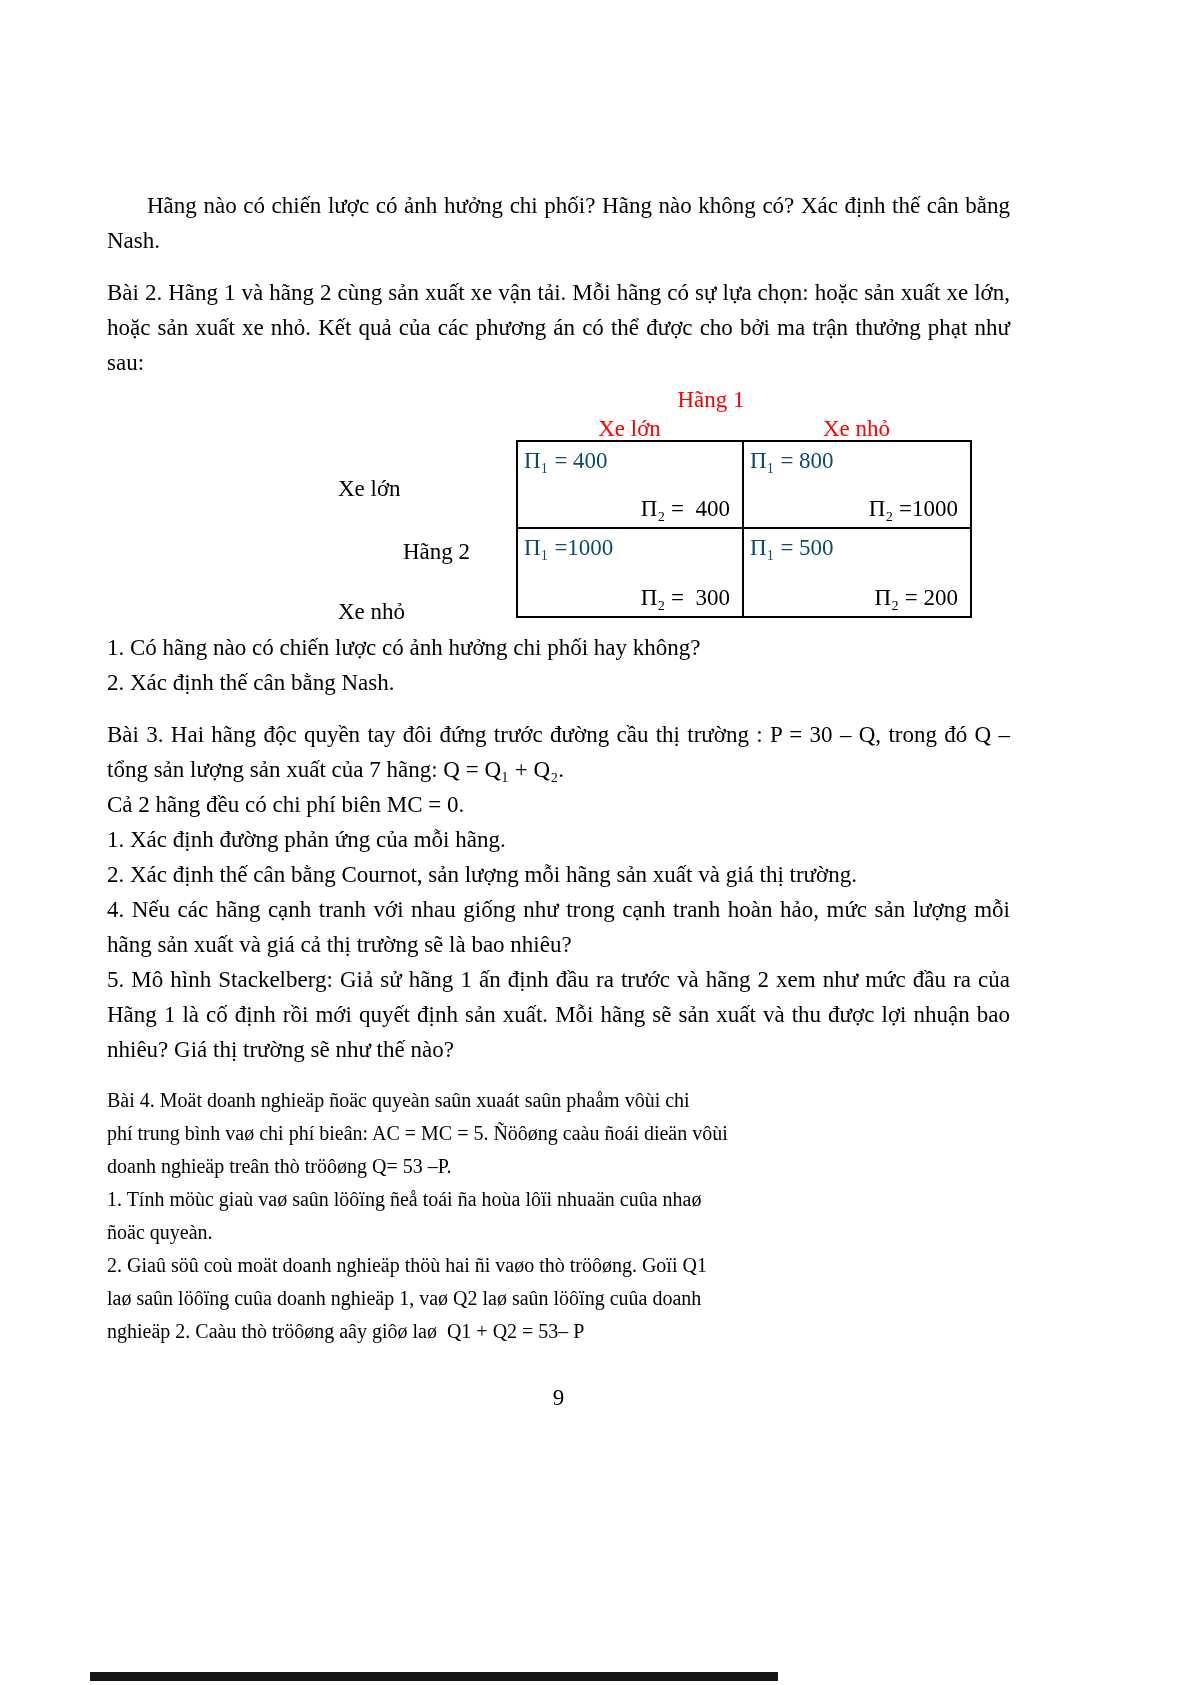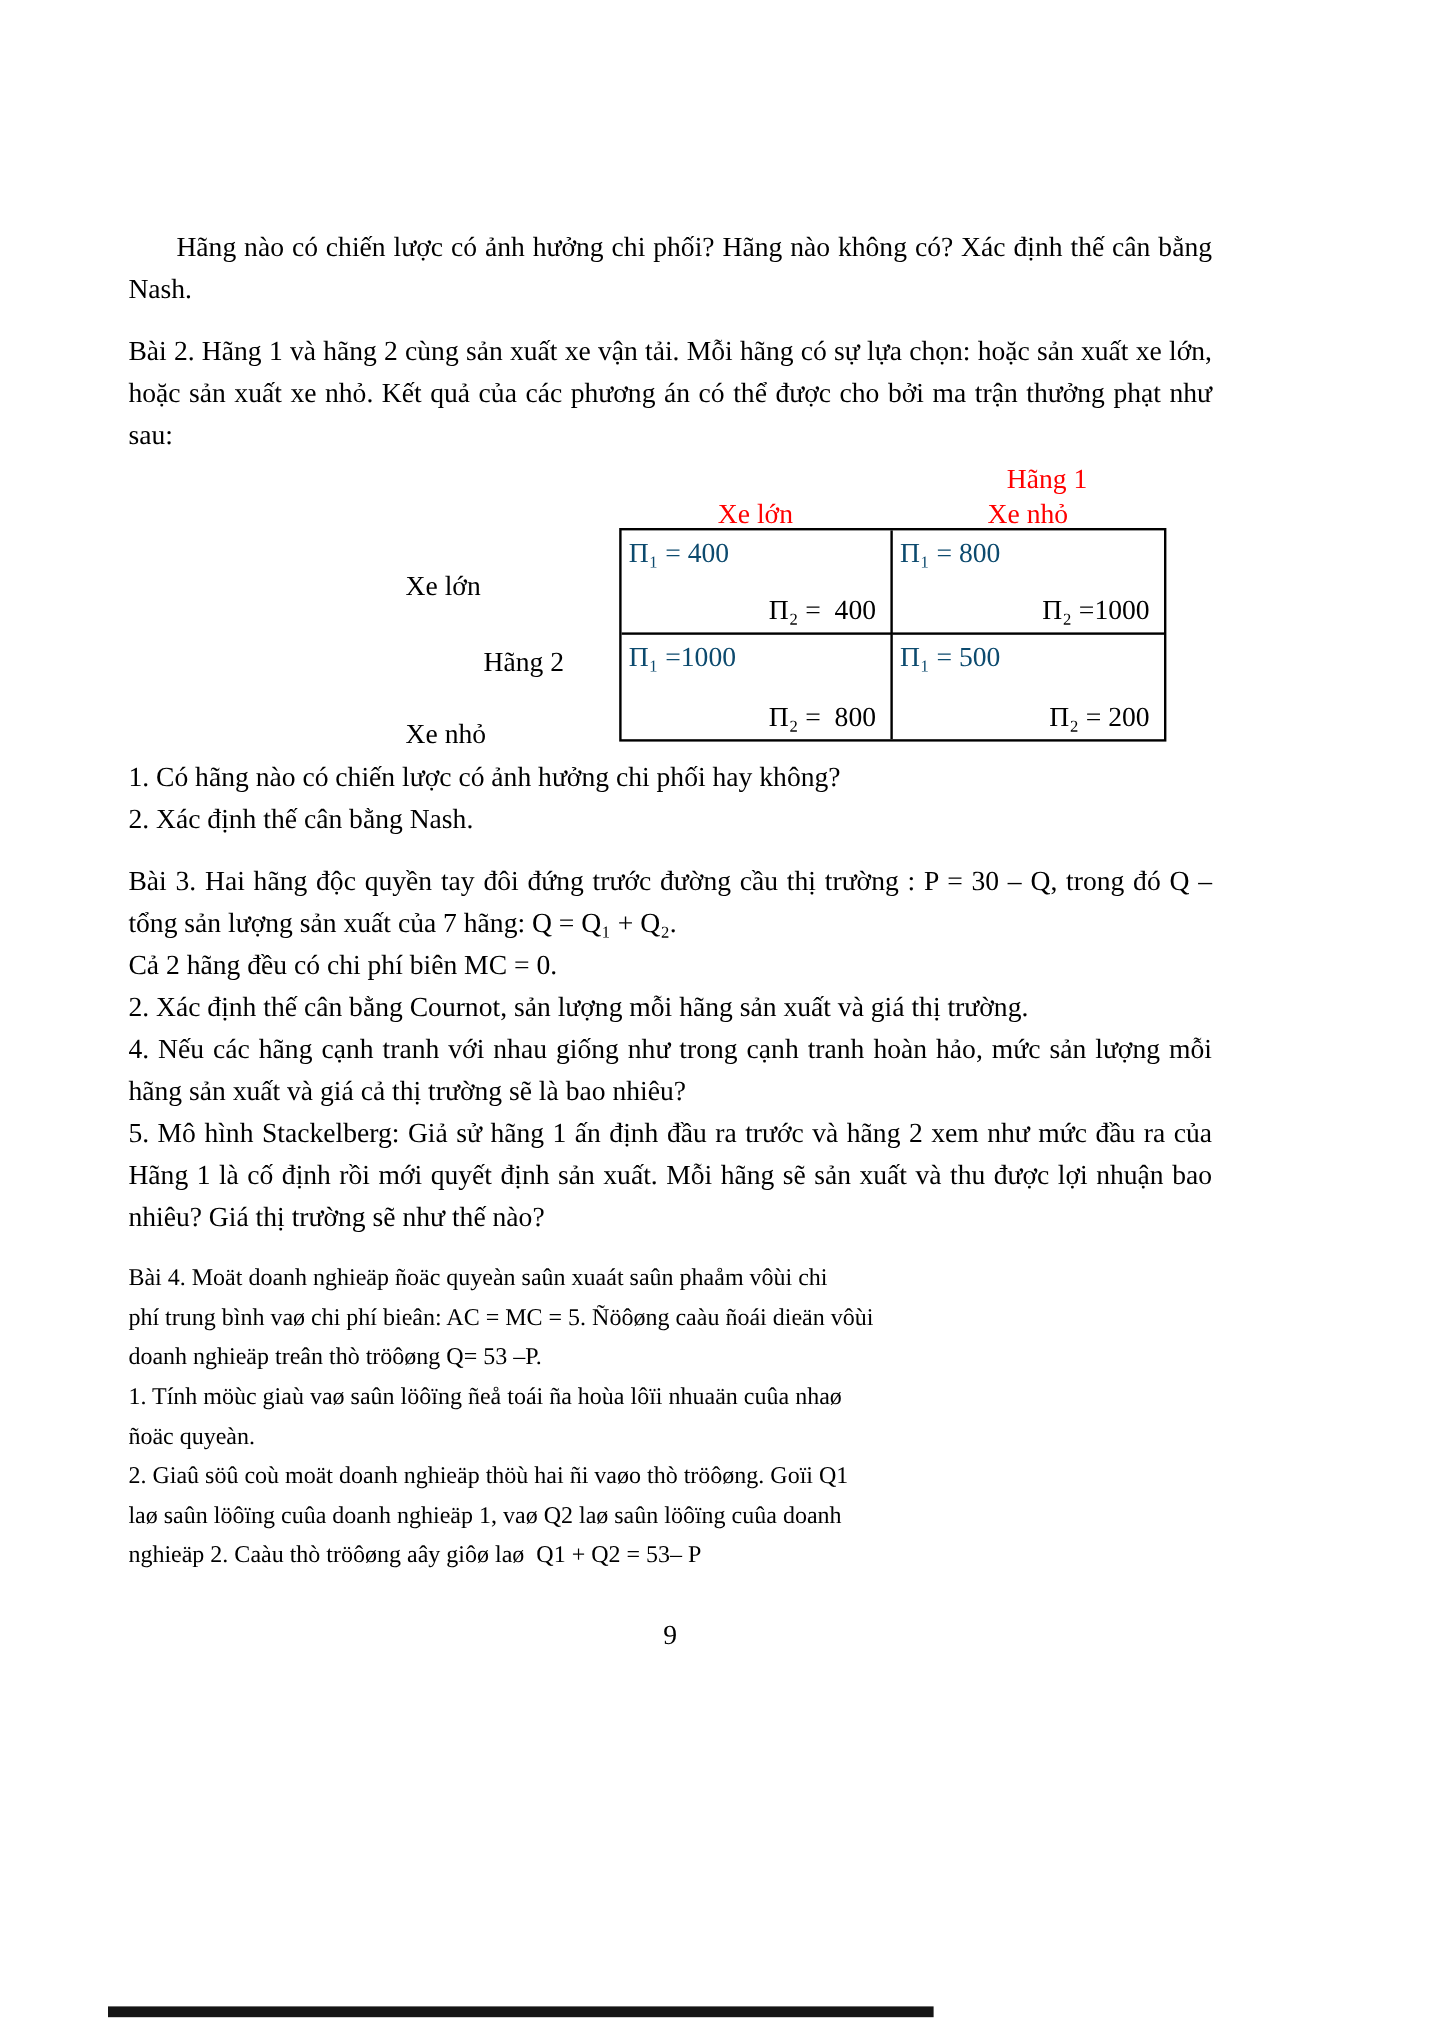--- a/index.html
+++ b/index.html
@@ -24,21 +24,21 @@
   }
   .para { margin: 0; text-align: justify; }
   .indent { text-indent: 40px; }
   .gap-top { margin-top: 17px; }
   .gap { height: 17px; }
 
   
   .matrix { position: relative; height: 248px; margin-top: 2px; }
   .m-top {
     position: absolute; left: 409px; top: 0; width: 390px;
-    text-align: right; color: #ff0000;
+    text-align: center; color: #ff0000;
   }
   .m-col { position: absolute; top: 29px; width: 227px; text-align: center; color: #ff0000; }
   .m-col1 { left: 409px; }
   .m-col2 { left: 636px; }
   .m-rowlabel { position: absolute; color: #000; }
   .m-row1 { left: 231px; top: 89px; }
   .m-side { left: 296px; top: 152px; }
   .m-row2 { left: 231px; top: 212px; }
   .m-table {
     position: absolute; left: 409px; top: 58px;
@@ -86,36 +86,37 @@
         <div class="m-cell bR bB">
           <span class="pi1">Π₁ = 400</span>
           <span class="pi2">Π₂ =  400</span>
         </div>
         <div class="m-cell bB">
           <span class="pi1">Π₁ = 800</span>
           <span class="pi2">Π₂ =1000</span>
         </div>
         <div class="m-cell bR">
           <span class="pi1">Π₁ =1000</span>
-          <span class="pi2">Π₂ =  800</span>
+          <span class="pi2">Π₂ =  300</span>
         </div>
         <div class="m-cell">
           <span class="pi1">Π₁ = 500</span>
           <span class="pi2">Π₂ = 200</span>
         </div>
       </div>
     </div>
 
     <p class="para">1. Có hãng nào có chiến lược có ảnh hưởng chi phối hay không?</p>
     <p class="para">2. Xác định thế cân bằng Nash.</p>
 
     <div class="gap"></div>
 
     <p class="para">Bài 3. Hai hãng độc quyền tay đôi đứng trước đường cầu thị trường : P = 30 – Q, trong đó Q – tổng sản lượng sản xuất của 7 hãng: Q = Q₁ + Q₂.</p>
     <p class="para">Cả 2 hãng đều có chi phí biên MC = 0.</p>
+    <p class="para">1. Xác định đường phản ứng của mỗi hãng.</p>
     <p class="para">2. Xác định thế cân bằng Cournot, sản lượng mỗi hãng sản xuất và giá thị trường.</p>
     <p class="para">4. Nếu các hãng cạnh tranh với nhau giống như trong cạnh tranh hoàn hảo, mức sản lượng mỗi hãng sản xuất và giá cả thị trường sẽ là bao nhiêu?</p>
     <p class="para">5. Mô hình Stackelberg: Giả sử hãng 1 ấn định đầu ra trước và hãng 2 xem như mức đầu ra của Hãng 1 là cố định rồi mới quyết định sản xuất. Mỗi hãng sẽ sản xuất và thu được lợi nhuận bao nhiêu? Giá thị trường sẽ như thế nào?</p>
 
     <div class="gap"></div>
 
     <div class="bai4">
       <div class="b4line">Bài 4. Moät doanh nghieäp ñoäc quyeàn saûn xuaát saûn phaåm vôùi chi</div>
       <div class="b4line">phí trung bình vaø chi phí bieân: AC = MC = 5. Ñöôøng caàu ñoái dieän vôùi</div>
       <div class="b4line">doanh nghieäp treân thò tröôøng Q= 53 –P.</div>

